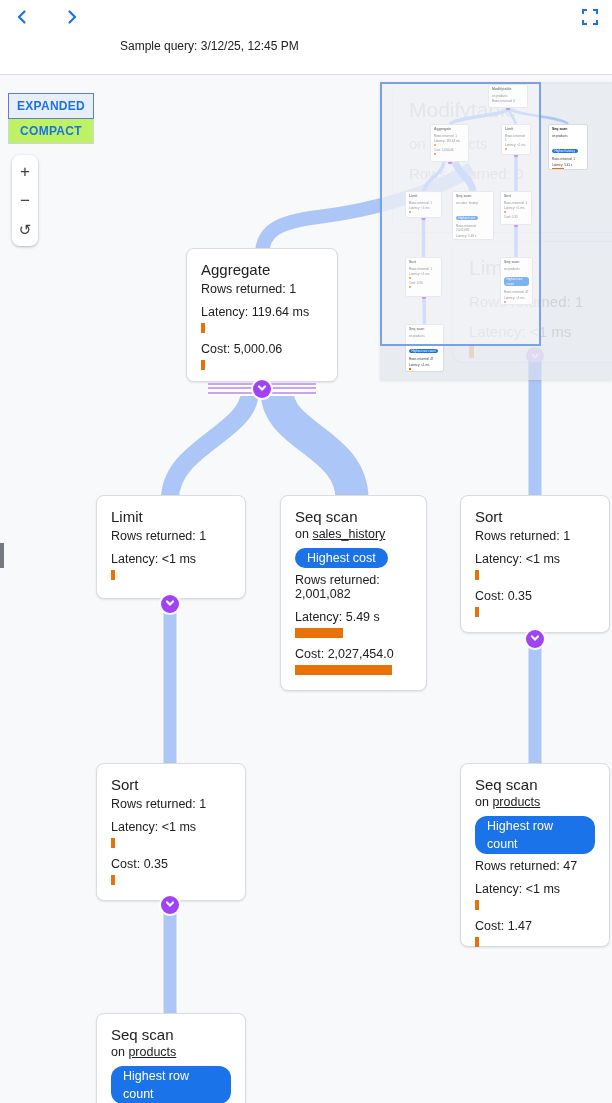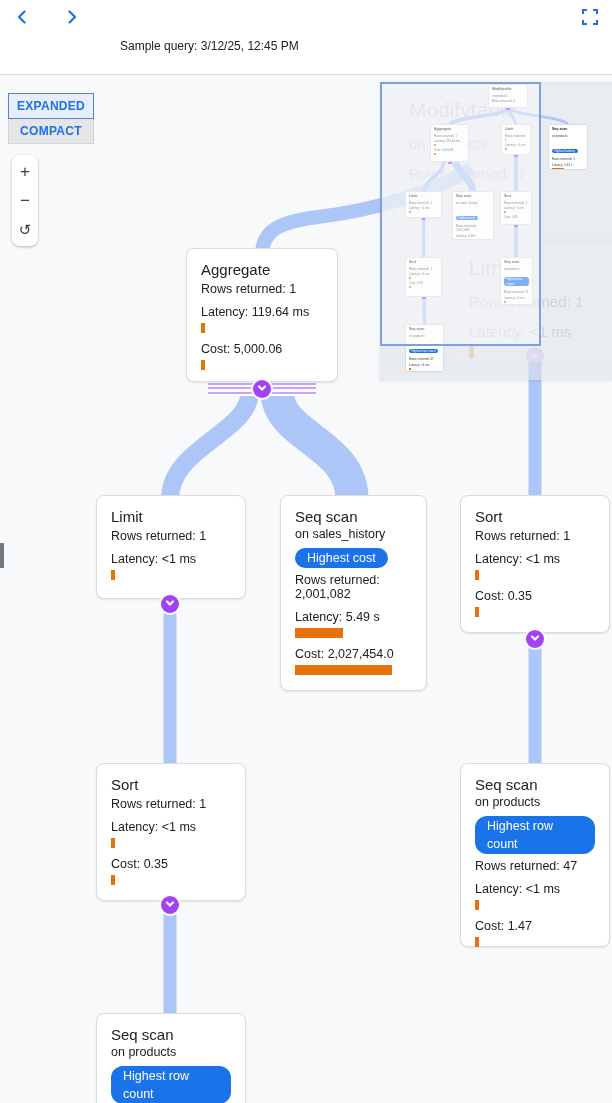--- a/index.html
+++ b/index.html
@@ -34,21 +34,21 @@
   .g-title{font-size:21px;font-weight:500;}
   .g-line{font-size:15px;margin-top:13px;}
   .g-bar{width:5px;height:13px;background:rgba(232,113,10,.75);margin-top:5px;}
   .g-chevron{position:absolute;width:18px;height:18px;border-radius:50%;
       background:rgba(161,66,244,.45);display:flex;align-items:center;justify-content:center;}
   
   .card{position:absolute;background:#fff;border:1px solid var(--card-border);border-radius:8px;
       box-shadow:0 1px 2px rgba(60,64,67,.12);padding:12px 14px 10px;z-index:3;cursor:pointer;}
   .card-title{font-size:15px;font-weight:500;margin-bottom:2px;}
   .sub{font-size:12.5px;margin-top:2px;}
-  .sub .tbl{font-weight:500;}
+  .sub .tbl{font-weight:500;text-decoration:underline;}
   .badge{display:inline-block;margin-top:7px;background:var(--badge-blue);color:#fff;
       font-size:12.5px;line-height:18px;padding:1px 12px;border-radius:12px;}
   .line{font-size:12.5px;margin-top:9px;}
   .bar{height:10px;background:var(--bar-orange);margin-top:4px;}
   
   .stripe-band{position:absolute;height:13px;z-index:4;
       background:repeating-linear-gradient(to bottom,#c9a4f5 0 2px,#ffffff 2px 4.5px);}
   .node-toggle{position:absolute;width:18px;height:18px;border-radius:50%;background:var(--chevron-purple);
       border:none;padding:0;display:flex;align-items:center;justify-content:center;z-index:5;
       box-shadow:0 0 0 2px rgba(255,255,255,.85);cursor:pointer;}
@@ -61,21 +61,21 @@
   .mini-node{position:absolute;background:rgba(255,255,255,.97);border:.5px solid #d8dbe0;
       border-radius:2px;padding:2px 3px;overflow:hidden;}
   .mn-title{font-size:3.5px;font-weight:700;line-height:5px;color:#202124;}
   .mn-line{font-size:3px;line-height:4px;margin-top:1.5px;color:#3c4043;}
   .mn-badge{display:inline-block;background:var(--badge-blue);color:#fff;font-size:3px;
       line-height:4.5px;padding:0 2.5px;border-radius:3px;margin-top:1px;}
   .mn-bar{height:2px;background:var(--bar-orange);margin-top:1px;}
   
   .view-toggle{position:absolute;left:8px;top:18px;z-index:20;display:flex;flex-direction:column;width:86px;}
   .vt-btn{height:26px;font-size:12px;font-weight:700;letter-spacing:.3px;color:var(--accent-blue);
-      background:#e5e5e5;border:1px solid #cfd5de;cursor:pointer;font-family:inherit;}
+      background:#bef264;border:1px solid #cfd5de;cursor:pointer;font-family:inherit;}
   .vt-btn.active{background:#e8eefb;border-color:#5b7ddb;z-index:1;}
   .vt-btn + .vt-btn{margin-top:-1px;}
   .zoom-panel{position:absolute;left:12px;top:80px;width:26px;z-index:20;background:#fff;
       border-radius:8px;box-shadow:0 1px 3px rgba(60,64,67,.35);display:flex;flex-direction:column;align-items:center;padding:2px 0;}
   .zoom-btn{width:26px;height:29px;border:none;background:none;padding:0;color:#3c4043;
       font-size:17px;display:flex;align-items:center;justify-content:center;cursor:pointer;font-family:inherit;}
   .zoom-btn.reset{font-size:15px;}
   .scroll-thumb{position:absolute;left:0;top:468px;width:4px;height:25px;background:#757a80;z-index:30;}
 </style>
 </head>

